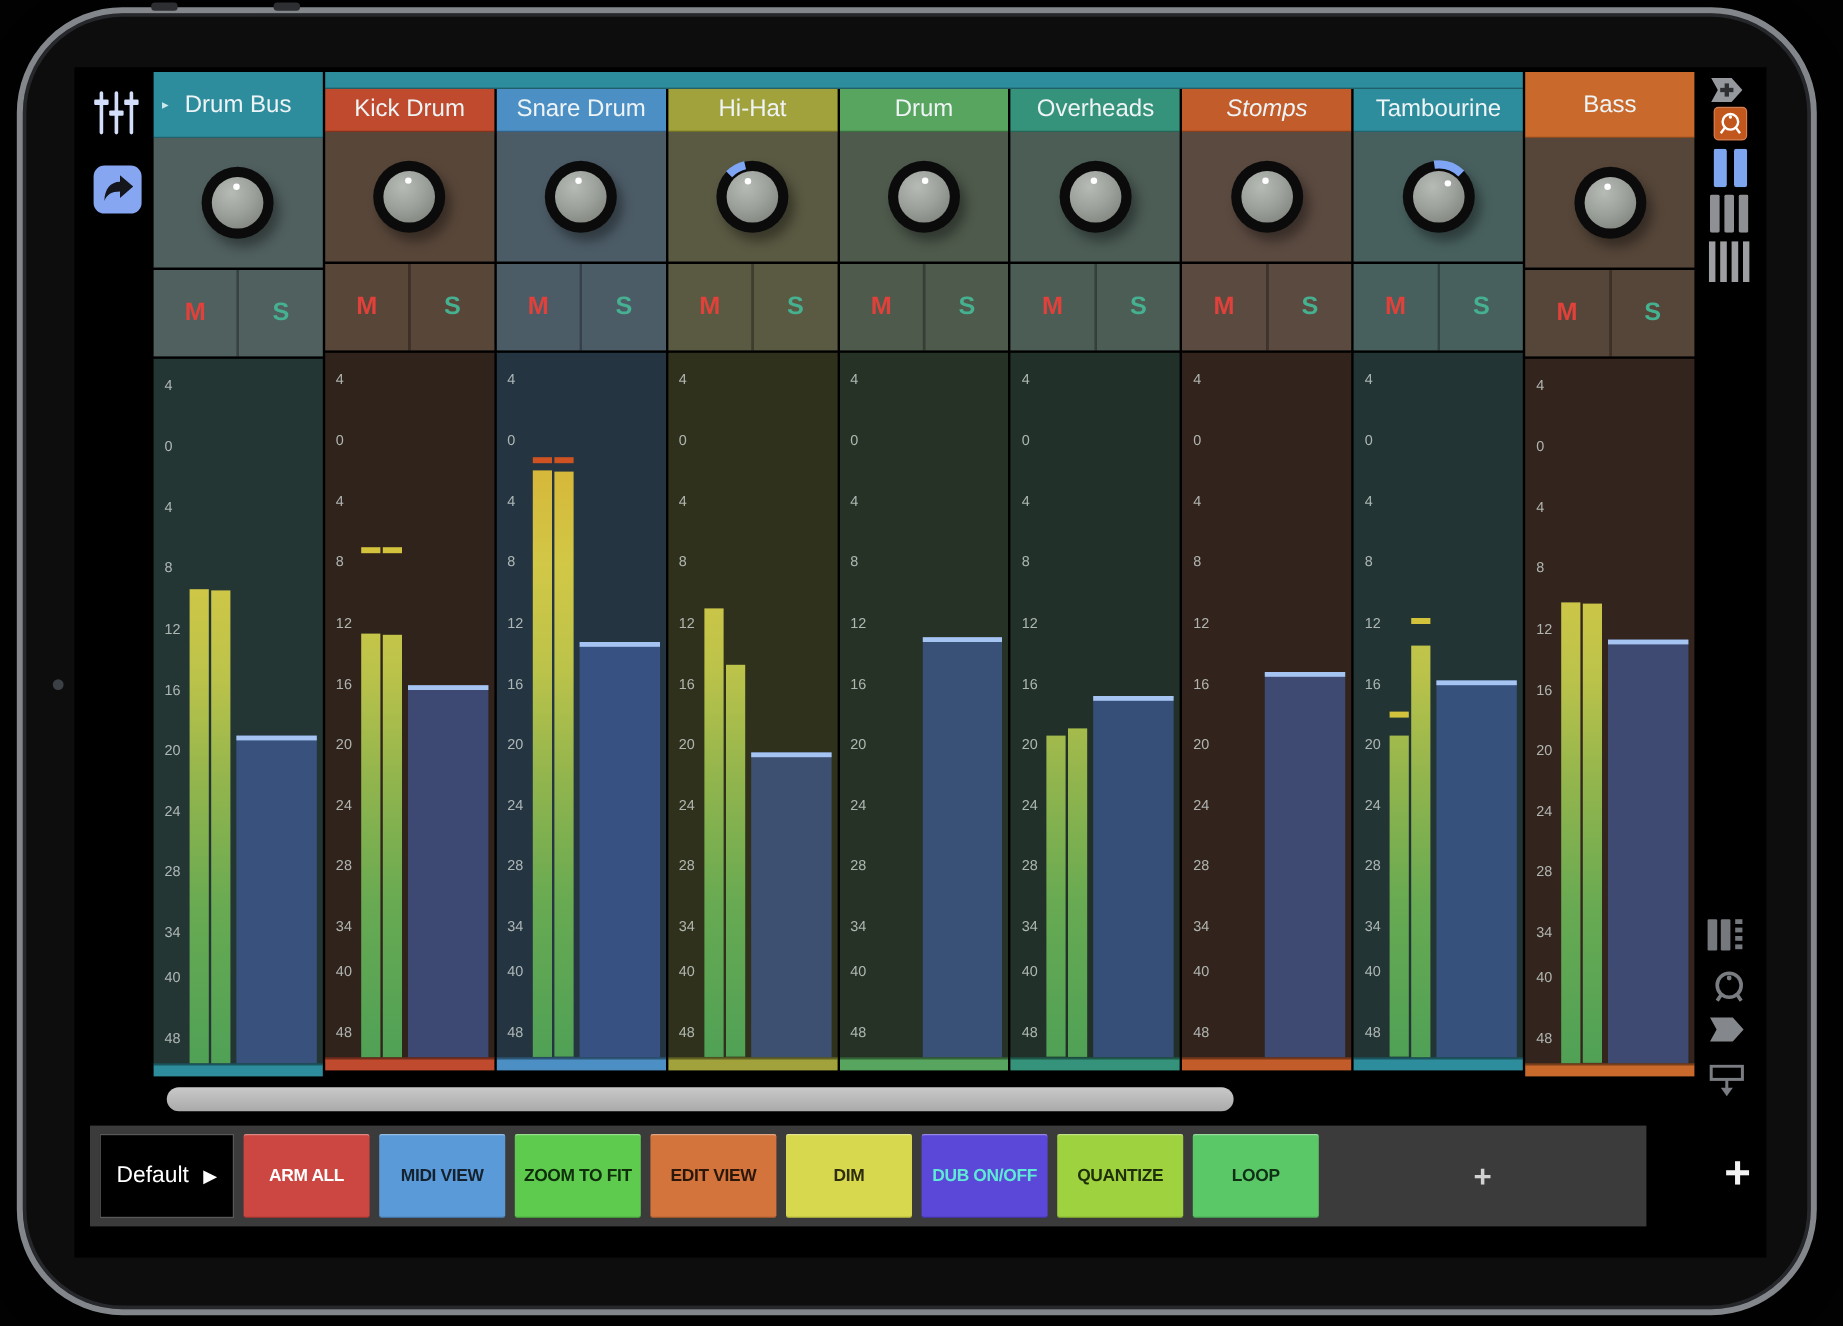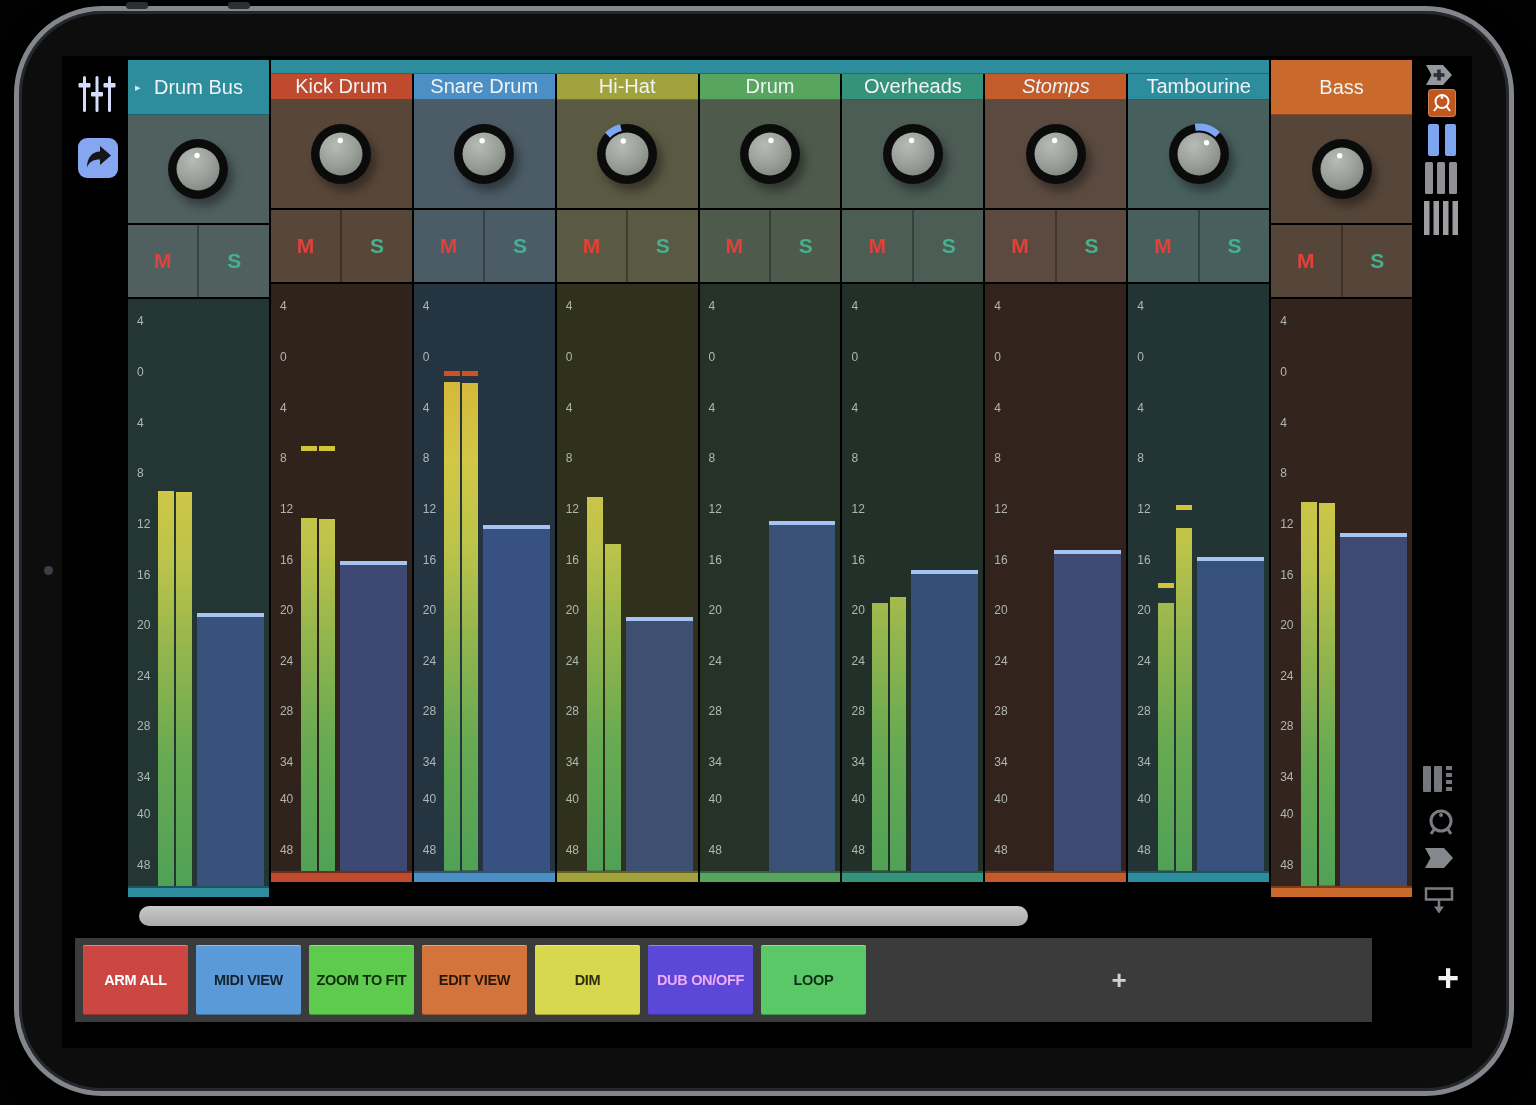--- a/index.html
+++ b/index.html
@@ -17,21 +17,21 @@
   .left-col{position:absolute;left:3px;top:4px;width:63px;height:837px;}
   .icon-sliders{position:absolute;left:10px;top:12px;width:44px;height:44px;}
   .icon-share{position:absolute;left:13px;top:78px;width:40px;height:40px;background:#87a6f2;border-radius:9px;}
 
   
   .channels{position:absolute;left:66px;top:4px;width:1284px;height:837px;display:flex;gap:2px;}
   .group-strip{position:absolute;left:143px;top:0;width:998px;height:14px;z-index:5;
     border-bottom:1px solid rgba(0,0,0,.25);box-sizing:border-box;}
   .channel{flex:1;display:flex;flex-direction:column;position:relative;min-width:0;}
   .spacer{height:14px;}
-  .ch-header{height:26px;display:flex;align-items:center;justify-content:center;position:relative;
+  .ch-header{height:36px;display:flex;align-items:center;justify-content:center;position:relative;
     border-bottom:1px solid rgba(0,0,0,.3);box-sizing:border-box;color:#eef3f5;font-size:20px;white-space:nowrap;}
   .ch-header.tall{height:55px;}
   .collapse-arrow{position:absolute;left:7px;top:50%;transform:translateY(-50%);font-size:11px;color:#cfe8ee;}
   .knob-area{height:108px;display:flex;align-items:center;justify-content:center;}
   svg.knob{width:66px;height:66px;filter:drop-shadow(5px 7px 5px rgba(0,0,0,.38));}
   .ms-row{height:76px;display:flex;border-top:2px solid rgba(0,0,0,.3);border-bottom:2px solid rgba(0,0,0,.35);box-sizing:border-box;}
   .ms-row>div{flex:1;display:flex;align-items:center;justify-content:center;font-size:21px;font-weight:bold;
     background-image:linear-gradient(rgba(255,255,255,.05),rgba(0,0,0,.07));}
   .mute{color:#e0413a;border-right:2px solid rgba(0,0,0,.3);box-sizing:border-box;}
   .solo{color:#46b190;}
@@ -499,27 +499,32 @@
       <svg viewBox="0 0 34 28" width="34" height="28">
         <rect x="4" y="1.5" width="26" height="11" fill="none" stroke="#797c80" stroke-width="2.5"></rect>
         <line x1="17" y1="13" x2="17" y2="20" stroke="#797c80" stroke-width="2.5"></line>
         <path d="M12 19.5 H22 L17 26.5 Z" fill="#797c80"></path>
         </svg>
     </div>
 
     <div class="hscroll"></div>
 
     <div class="toolbar">
+      <div class="preset-btn">
+        <span>Default</span>
+        <span class="tri">▶</span>
+      </div>
       <div class="tb-btns" id="tb-btns">
           <div class="tb-btn" style="background: rgb(204, 71, 65); color: rgb(255, 255, 255);">ARM ALL</div>
           <div class="tb-btn" style="background: rgb(91, 154, 217); color: rgb(20, 34, 47);">MIDI VIEW</div>
           <div class="tb-btn" style="background: rgb(94, 203, 79); color: rgb(15, 47, 11);">ZOOM TO FIT</div>
           <div class="tb-btn" style="background: rgb(211, 116, 60); color: rgb(43, 23, 9);">EDIT VIEW</div>
           <div class="tb-btn" style="background: rgb(216, 216, 78); color: rgb(46, 45, 13);">DIM</div>
-          <div class="tb-btn" style="background: rgb(91, 72, 216); color: #f0abfc;">DUB ON/OFF</div>
+          <div class="tb-btn" style="background: rgb(91, 72, 216); color: #5eead4;">DUB ON/OFF</div>
+          <div class="tb-btn" style="background: rgb(159, 210, 63); color: rgb(30, 47, 9);">QUANTIZE</div>
           <div class="tb-btn" style="background: rgb(91, 200, 104); color: rgb(15, 48, 21);">LOOP</div>
         </div>
       <div class="tb-fill">+</div>
     </div>
     <div class="outer-plus">+</div>
 
   </div>
 </div>
 
 </body></html>

